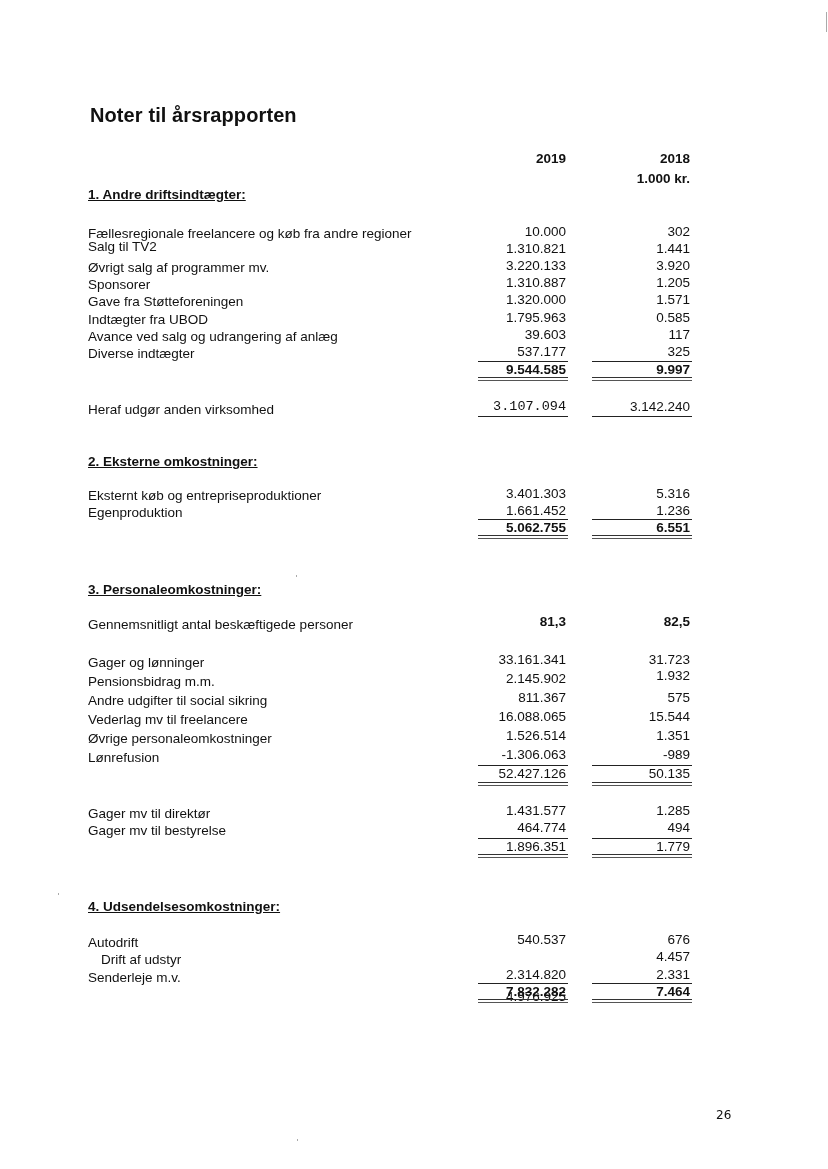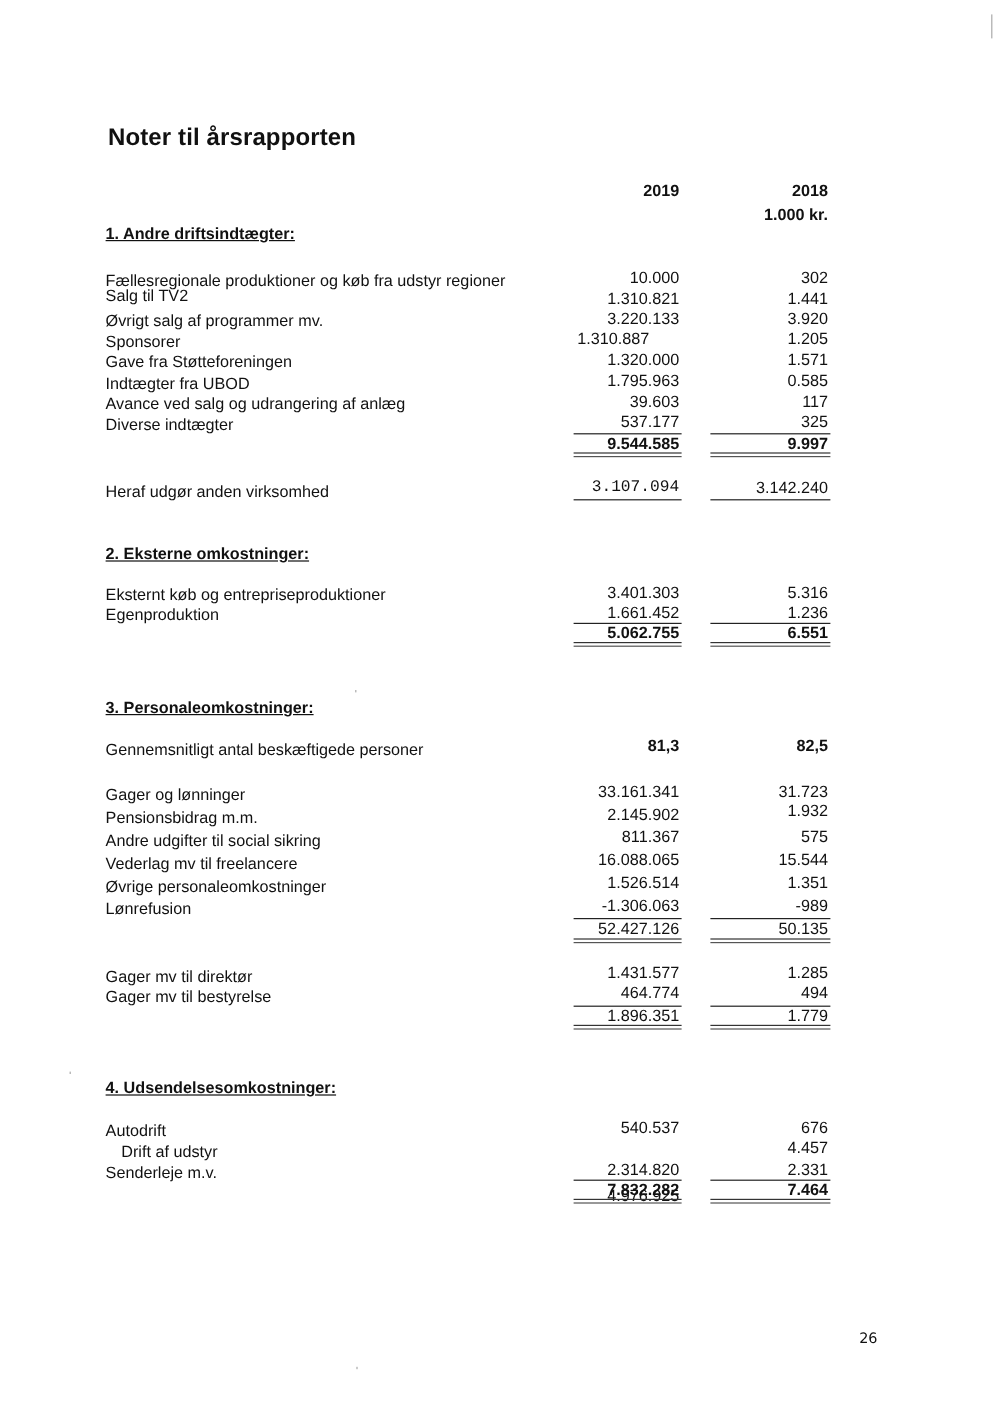--- a/index.html
+++ b/index.html
@@ -26,37 +26,37 @@
 
 <div class="abs title">Noter til årsrapporten</div>
 <div class="abs yr" style="left:466px;top:151px;">2019</div>
 <div class="abs yr" style="left:590px;top:151px;">2018</div>
 <div class="abs yr" style="left:590px;top:171px;">1.000 kr.</div>
 
 <div>
   <div class="abs heading" style="top:187px;">1. Andre driftsindtægter:</div>
   <div id="n1rows">
       <div>
-        <div class="abs lbl" style="top:226px;">Fællesregionale produktioner og køb fra udstyr regioner</div>
+        <div class="abs lbl" style="top:226px;">Fællesregionale freelancere og køb fra andre regioner</div>
         <div class="abs v1" style="top:224px;">10.000</div>
         <div class="abs v2" style="top:224px;">302</div>
       </div>
       <div>
         <div class="abs lbl" style="top:239px;">Salg til TV2</div>
         <div class="abs v1" style="top:241.1px;">1.310.821</div>
         <div class="abs v2" style="top:241.1px;">1.441</div>
       </div>
       <div>
         <div class="abs lbl" style="top:260.2px;">Øvrigt salg af programmer mv.</div>
         <div class="abs v1" style="top:258.2px;">3.220.133</div>
         <div class="abs v2" style="top:258.2px;">3.920</div>
       </div>
       <div>
         <div class="abs lbl" style="top:277.3px;">Sponsorer</div>
-        <div class="abs v1" style="top:275.3px;text-align:center;">1.310.887</div>
+        <div class="abs v1" style="top:275.3px;">1.310.887</div>
         <div class="abs v2" style="top:275.3px;">1.205</div>
       </div>
       <div>
         <div class="abs lbl" style="top:294.4px;">Gave fra Støtteforeningen</div>
         <div class="abs v1" style="top:292.4px;">1.320.000</div>
         <div class="abs v2" style="top:292.4px;">1.571</div>
       </div>
       <div>
         <div class="abs lbl" style="top:311.5px;">Indtægter fra UBOD</div>
         <div class="abs v1" style="top:309.5px;">1.795.963</div>

